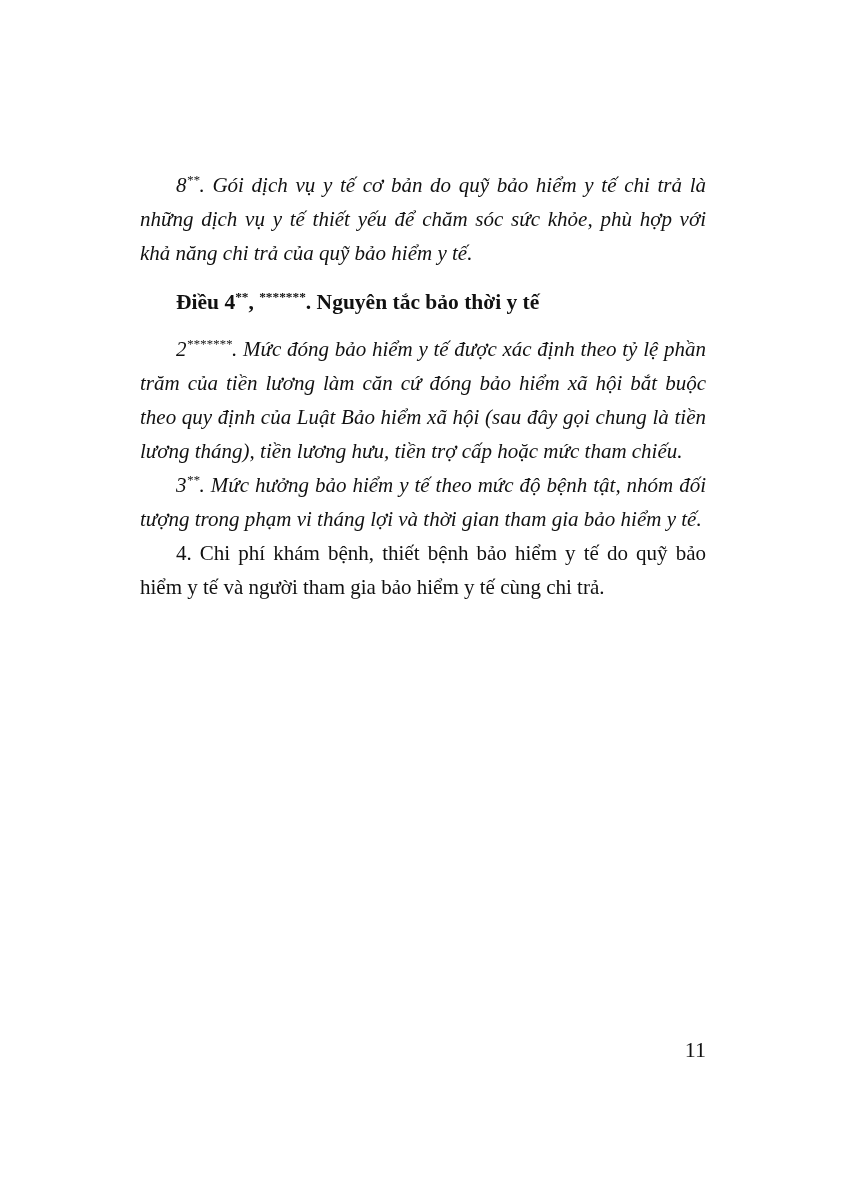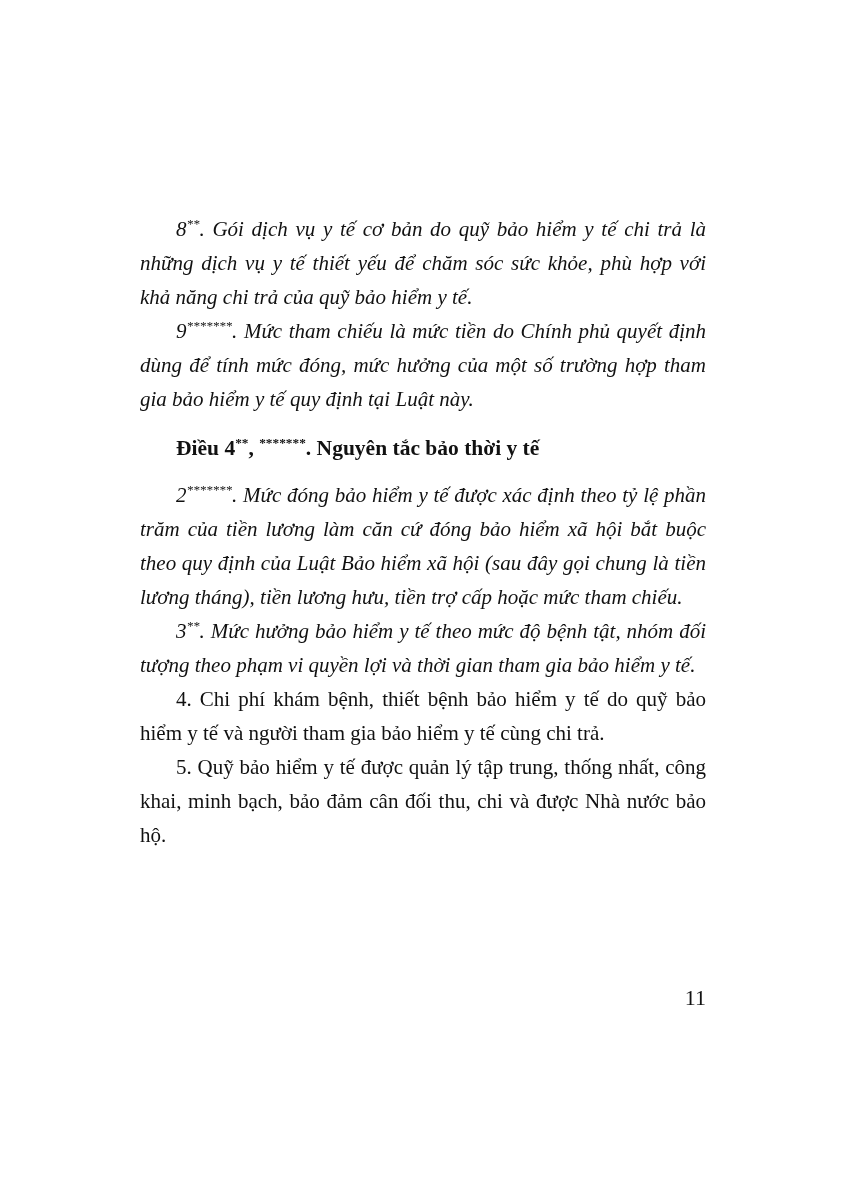--- a/index.html
+++ b/index.html
@@ -17,21 +17,20 @@
     color: #111111;
   }
   .text-block {
     position: absolute;
     left: 140px;
     right: 136px;
     top: 168px;
     font-size: 21px;
     line-height: 34px;
     text-align: justify;
-    margin-top: 44px;
   }
   .para {
     margin: 0;
     text-indent: 36px;
   }
   .para.italic {
     font-style: italic;
   }
   .heading {
     margin: 15px 0 13px 0;
@@ -42,42 +41,40 @@
     line-height: 34px;
   }
   sup {
     font-size: 0.62em;
     line-height: 0;
     vertical-align: super;
   }
   .page-number {
     position: absolute;
     right: 136px;
-    top: 984px;
+    top: 1036px;
     font-size: 22px;
     line-height: 28px;
   }
 </style>
 </head>
 <body>
 
 <div class="page">
   <div class="text-block">
 
     <p class="para italic"><span>8</span><sup>**</sup><span>. Gói dịch vụ y tế cơ bản do quỹ bảo hiểm y tế chi trả là những dịch vụ y tế thiết yếu để chăm sóc sức khỏe, phù hợp với khả năng chi trả của quỹ bảo hiểm y tế.</span></p>
 
-    <p class="para italic"><span>9</span><sup>*******</sup><span>. Mức tham chiếu là mức tiền do Chính phủ quyết định dùng để tính mức đóng, mức hưởng của một số trường hợp tham gia bảo hiểm y tế quy định tại Luật này.</span></p>
 
     <h2 class="heading"><span>Điều 4</span><sup>**</sup><span>, </span><sup>*******</sup><span>. Nguyên tắc bảo thời y tế</span></h2>
 
 
     <p class="para italic"><span>2</span><sup>*******</sup><span>. Mức đóng bảo hiểm y tế được xác định theo tỷ lệ phần trăm của tiền lương làm căn cứ đóng bảo hiểm xã hội bắt buộc theo quy định của Luật Bảo hiểm xã hội (sau đây gọi chung là tiền lương tháng), tiền lương hưu, tiền trợ cấp hoặc mức tham chiếu.</span></p>
 
-    <p class="para italic"><span>3</span><sup>**</sup><span>. Mức hưởng bảo hiểm y tế theo mức độ bệnh tật, nhóm đối tượng theo phạm vi quyền lợi và thời gian tham gia bảo hiểm y tế.</span></p>
+    <p class="para italic"><span>3</span><sup>**</sup><span>. Mức hưởng bảo hiểm y tế theo mức độ bệnh tật, nhóm đối tượng trong phạm vi tháng lợi và thời gian tham gia bảo hiểm y tế.</span></p>
 
     <p class="para"><span>4</span><sup></sup><span>. Chi phí khám bệnh, thiết bệnh bảo hiểm y tế do quỹ bảo hiểm y tế và người tham gia bảo hiểm y tế cùng chi trả.</span></p>
 
-    <p class="para"><span>5</span><sup></sup><span>. Quỹ bảo hiểm y tế được quản lý tập trung, thống nhất, công khai, minh bạch, bảo đảm cân đối thu, chi và được Nhà nước bảo hộ.</span></p>
 
   </div>
 
   <div class="page-number">11</div>
 </div>
 
 </body></html>

